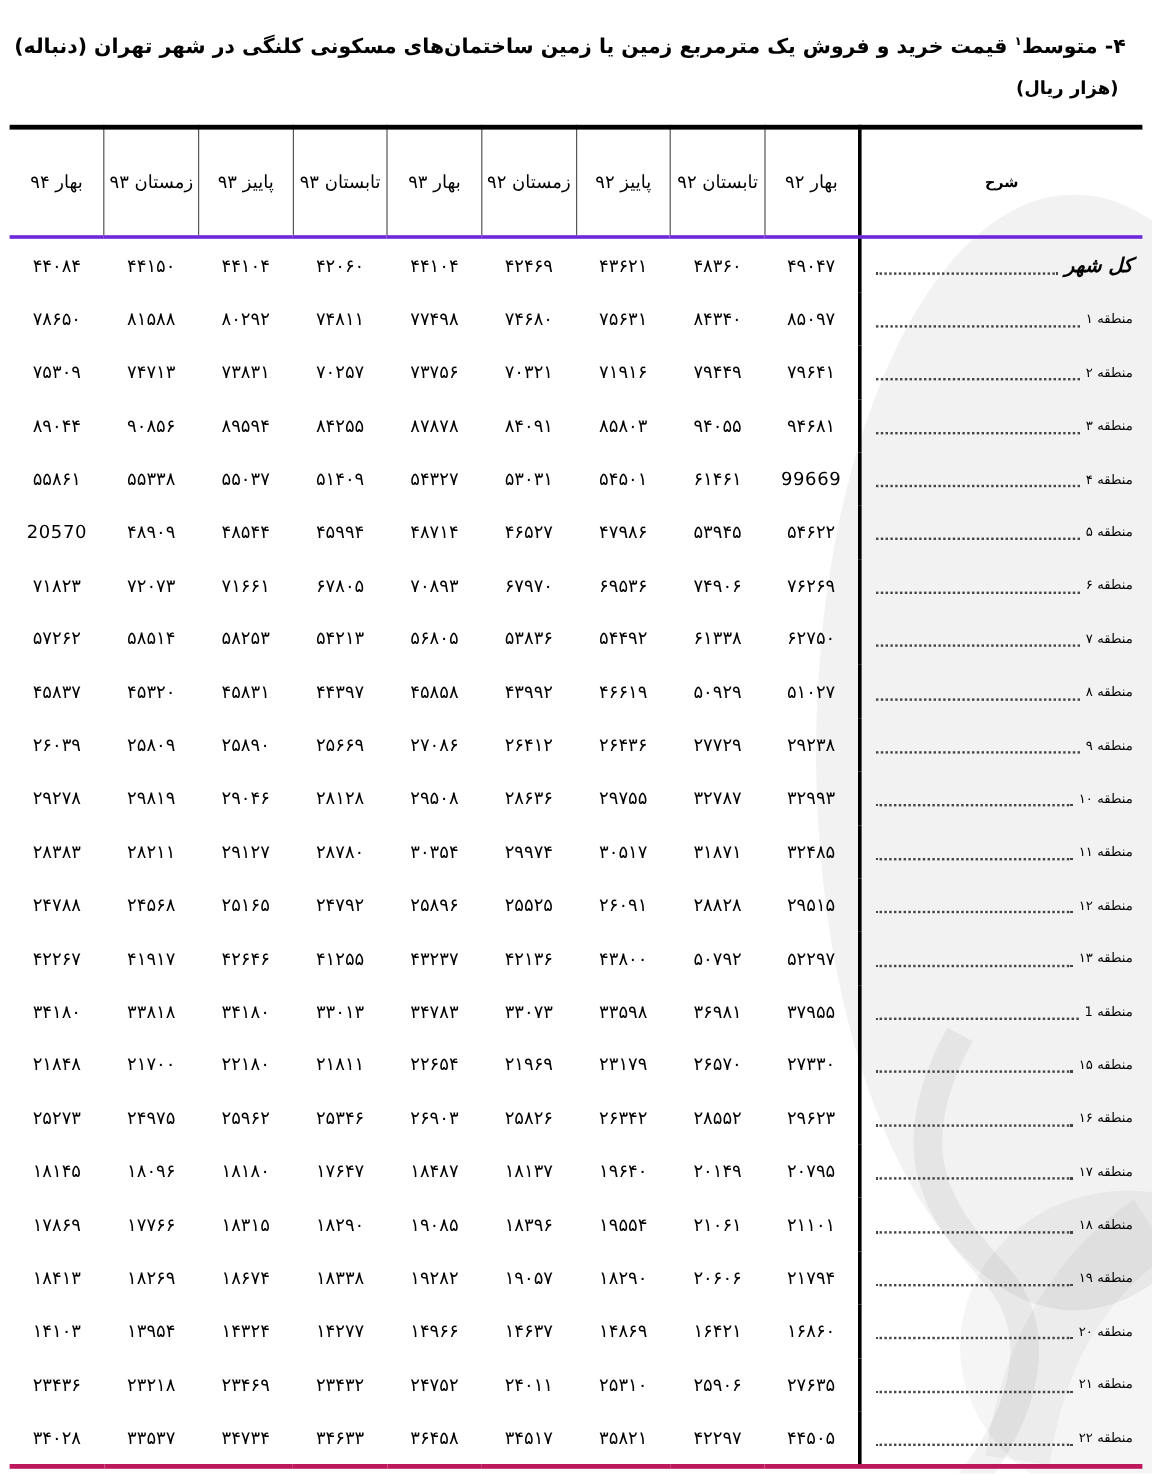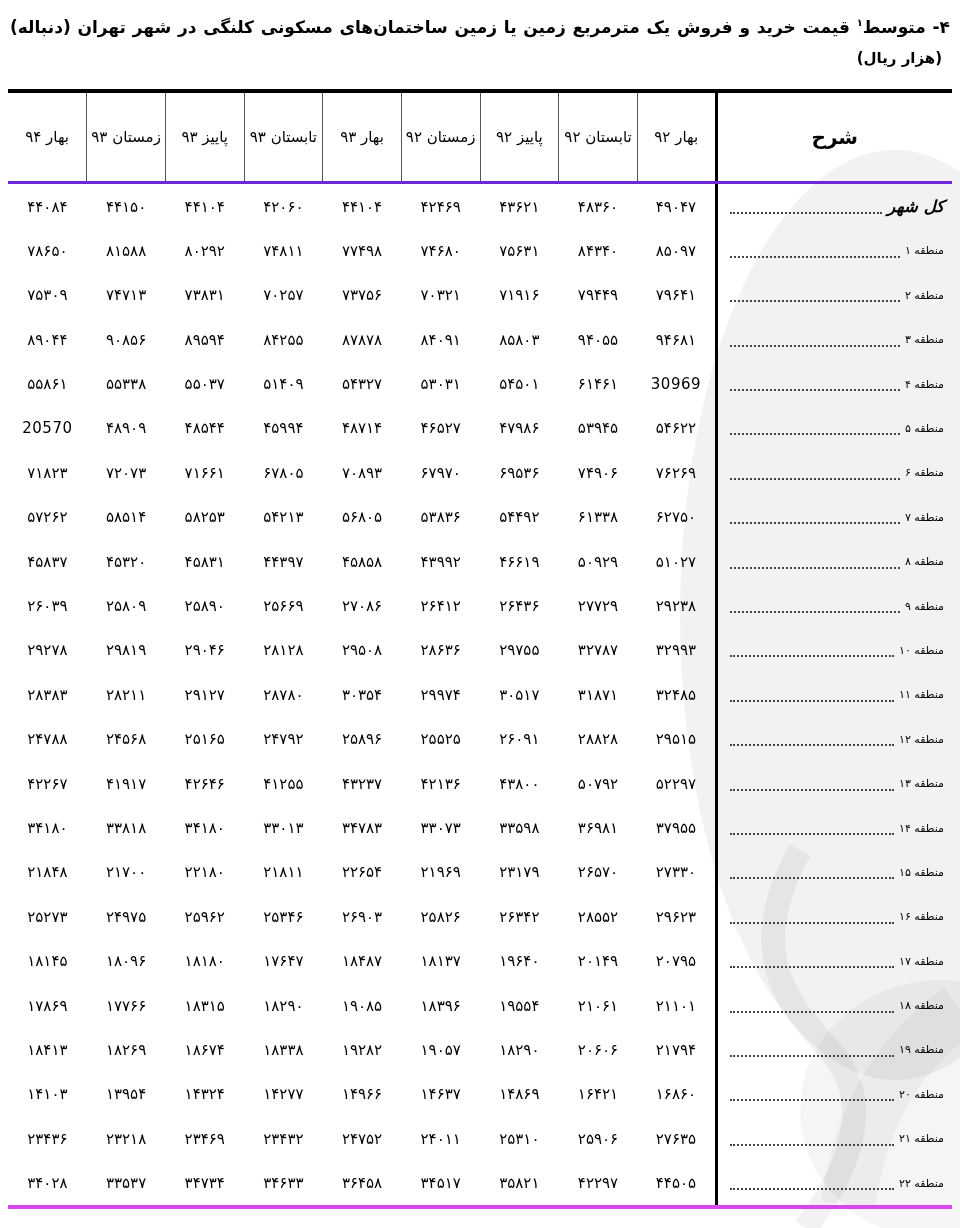--- a/index.html
+++ b/index.html
@@ -19,30 +19,30 @@
   .watermark {
     position: absolute;
     top: 0; right: -8px;
     width: 960px; height: 1228px;
     z-index: 0;
     pointer-events: none;
   }
   .content { position: relative; z-index: 1; }
 
   h1.title {
-    margin: 0; padding: 14px 2px 0 2px;
+    margin: 12px; padding: 14px 2px 0 2px;
     font-size: 17px; font-weight: 700;
     line-height: 1.55;
     text-align: justify;
     text-align-last: justify;
     white-space: nowrap;
   }
   h1.title sup { font-size: 10px; }
   .unit {
-    margin: 9px 10px 0 0;
+    margin: 9px 20px 0 0;
     font-size: 15px; font-weight: 700;
     text-align: right;
   }
 
   table.pricing {
     margin-top: 22px;
     width: 944px;
     border-collapse: collapse;
     table-layout: fixed;
     border-top: 4px solid #000;
@@ -51,21 +51,21 @@
   col.c-desc { width: 236px; }
 
   thead th {
     height: 88px;
     vertical-align: middle;
     border-bottom: 3px solid #6d28d9;
     font-size: 15px;
     font-weight: 400;
     padding: 0;
   }
-  thead th.desc { font-weight: 700; font-size: 20px; }
+  thead th.desc { font-weight: 700; font-size: 12px; }
   th.season { border-left: 1px solid #555; }
   tr > th:last-child { border-left: none; }
   th.desc, td.desc { border-left: 3px solid #000; }
 
   tbody td {
     height: 44.4px;
     padding: 0;
     vertical-align: middle;
     font-size: 15px;
   }
@@ -89,21 +89,21 @@
     text-align: right;
   }
   .dots {
     flex: 1;
     height: 0;
     border-bottom: 2px dotted #444;
     transform: translateY(6px);
     margin-right: 5px;
     margin-left: 2px;
   }
-  tbody tr:last-child td { border-bottom: 4px solid #d946ef; }
+  tbody tr:last-child td { border-bottom: 4px solid #be185d; }
 </style>
 </head>
 <body>
 
 <div class="page">
 
   <svg class="watermark" width="960" height="1228" viewBox="0 0 960 1228" aria-hidden="true">
     <ellipse cx="895" cy="615" rx="215" ry="465" fill="#000" opacity="0.05"></ellipse>
     <ellipse cx="940" cy="1110" rx="140" ry="130" fill="#000" opacity="0.04"></ellipse>
     <path d="M800,850 C745,950 785,1000 825,1045 C875,1095 855,1165 805,1228" stroke="#000" stroke-width="24" fill="none" opacity="0.05"></path>
@@ -202,21 +202,21 @@
             <td class="val">۹۰۸۵۶</td>
             <td class="val">۸۹۰۴۴</td>
           </tr>
           <tr>
             <td class="desc">
               <div class="cellflex">
                 <span class="dlabel">منطقه ۴</span>
                 <span class="dots"></span>
               </div>
             </td>
-            <td class="val">30969</td>
+            <td class="val">99669</td>
             <td class="val">۶۱۴۶۱</td>
             <td class="val">۵۴۵۰۱</td>
             <td class="val">۵۳۰۳۱</td>
             <td class="val">۵۴۳۲۷</td>
             <td class="val">۵۱۴۰۹</td>
             <td class="val">۵۵۰۳۷</td>
             <td class="val">۵۵۳۳۸</td>
             <td class="val">۵۵۸۶۱</td>
           </tr>
           <tr>
@@ -368,21 +368,21 @@
             <td class="val">۴۲۱۳۶</td>
             <td class="val">۴۳۲۳۷</td>
             <td class="val">۴۱۲۵۵</td>
             <td class="val">۴۲۶۴۶</td>
             <td class="val">۴۱۹۱۷</td>
             <td class="val">۴۲۲۶۷</td>
           </tr>
           <tr>
             <td class="desc">
               <div class="cellflex">
-                <span class="dlabel">منطقه ۱۴</span>
+                <span class="dlabel">منطقه 1</span>
                 <span class="dots"></span>
               </div>
             </td>
             <td class="val">۳۷۹۵۵</td>
             <td class="val">۳۶۹۸۱</td>
             <td class="val">۳۳۵۹۸</td>
             <td class="val">۳۳۰۷۳</td>
             <td class="val">۳۴۷۸۳</td>
             <td class="val">۳۳۰۱۳</td>
             <td class="val">۳۴۱۸۰</td>

